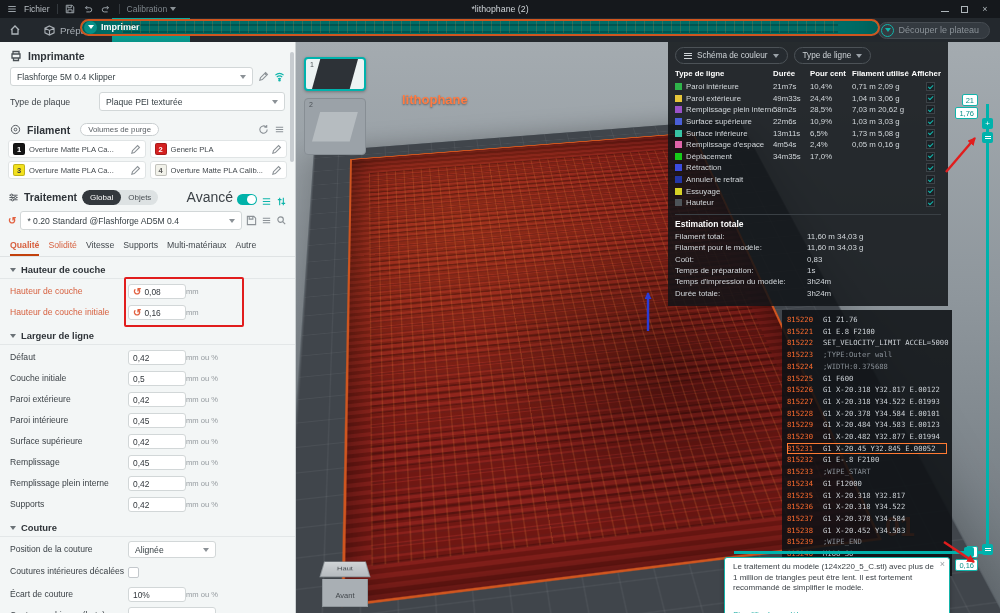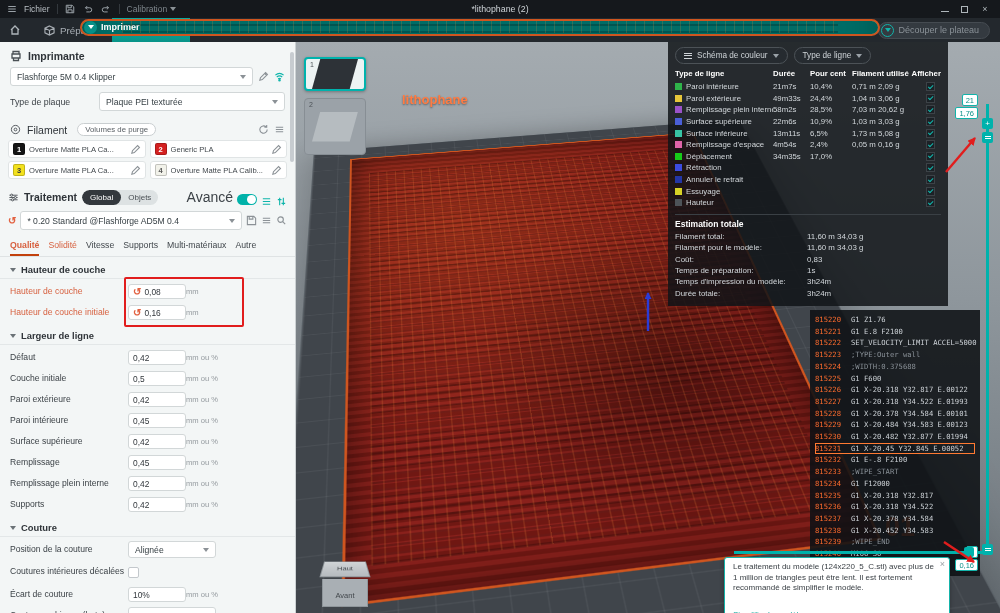--- a/index.html
+++ b/index.html
@@ -42,21 +42,21 @@
   .side-hdr svg{width:12px;height:12px;stroke:#4a5055;fill:none;stroke-width:1.3;flex:0 0 12px}
   .prow{display:flex;align-items:center;gap:5px;padding:0 10px;margin-bottom:6px}
   .sel{background:#fff;border:1px solid #d2d7d8;border-radius:3px;height:19px;display:flex;align-items:center;padding:0 6px;font-size:8.6px;color:#374045;gap:5px;flex:1;min-width:0}
   .sel .sel-txt{flex:1;white-space:nowrap;overflow:hidden;text-overflow:ellipsis}
   .ico-sm{width:11px;height:11px;flex:0 0 11px}
   .ico-sm svg{width:11px;height:11px;stroke:#8b9196;fill:none;stroke-width:1.2}
   .ico-teal svg{stroke:#0fb5ab}
   .lbl{font-size:8.8px;color:#3c4247}
   .prow .lbl{width:84px;flex:0 0 84px}
   .fil-hdr{display:flex;align-items:center;gap:6px;padding:6px 10px 4px;margin-top:2px}
-  .fil-hdr .t{font-weight:normal;font-size:10.5px;color:#2e3338;display:flex;align-items:center;gap:6px}
+  .fil-hdr .t{font-weight:bold;font-size:10.5px;color:#2e3338;display:flex;align-items:center;gap:6px}
   .purge-btn{font-size:7.8px;color:#5a6065;background:#fff;border:1px solid #c9ced0;border-radius:8px;padding:1px 7px;margin-left:4px}
   .fil-hdr .right-icos{margin-left:auto;display:flex;gap:5px}
   .fil-grid{display:grid;grid-template-columns:1fr 1fr;gap:3px 4px;padding:0 8px;margin-bottom:2px}
   .fil-slot{display:flex;align-items:center;gap:4px;background:#fff;border:1px solid #e0e4e5;border-radius:3px;height:18px;padding:0 4px;min-width:0}
   .fil-chip{width:12px;height:12px;flex:0 0 12px;border-radius:2px;font-size:7.5px;display:flex;align-items:center;justify-content:center;font-weight:bold;border:1px solid rgba(0,0,0,.2)}
   .fil-name{font-size:7.6px;color:#42484d;white-space:nowrap;overflow:hidden;text-overflow:ellipsis;flex:1}
   .proc-hdr{display:flex;align-items:center;gap:5px;padding:7px 8px 4px;margin-top:3px}
   .proc-hdr .t{font-weight:bold;font-size:10.5px;color:#2e3338;display:flex;align-items:center;gap:5px}
   .seg{display:flex;background:#dde2e3;border-radius:9px;overflow:hidden;font-size:8px;height:15px;align-items:stretch}
   .seg .on{background:#33383d;color:#fff;padding:0 8px;display:flex;align-items:center;border-radius:9px}
@@ -115,21 +115,21 @@
   .lg-cols{font-weight:bold;font-size:7.8px;color:#fff;margin:2px 0 3px}
   .lg-row{font-size:7.8px;height:11.6px;color:#d2d7db}
   .lg-labelc{display:flex;align-items:center;gap:4px;overflow:hidden;white-space:nowrap}
   .chip{width:7px;height:7px;flex:0 0 7px}
   .lg-check{width:9px;height:9px;border:1px solid #3c4247;background:#1c2126;display:flex;align-items:center;justify-content:center;justify-self:end;margin-right:6px}
   .check{width:5px;height:2.5px;border-left:1.5px solid #12b8ae;border-bottom:1.5px solid #12b8ae;transform:rotate(-45deg);margin-top:-1.5px}
   .tot-title{font-weight:bold;font-size:8.5px;color:#fff;margin:5px 0 2px;border-top:1px solid #3a4045;padding-top:4px}
   .tot-row{display:grid;grid-template-columns:132px auto;font-size:7.9px;height:11.4px;align-items:center;color:#d2d7db}
 
   
-  .gcode{position:absolute;left:514px;top:268px;width:170px;height:266px;background:rgba(14,17,21,.88);z-index:6;padding:4px 5px;font-family:"DejaVu Sans Mono",monospace;font-size:7.2px;line-height:11.7px;overflow:hidden}
+  .gcode{position:absolute;left:486px;top:268px;width:170px;height:266px;background:rgba(14,17,21,.88);z-index:6;padding:4px 5px;font-family:"DejaVu Sans Mono",monospace;font-size:7.2px;line-height:11.7px;overflow:hidden}
   .gc-line{display:flex;white-space:nowrap}
   .gc-num{color:#ff6c2e;width:31px;flex:0 0 31px;margin-right:5px}
   .gc-txt{color:#ccd1d6}
   .gc-cmt{color:#899097}
   .gc-hl{outline:1px solid #ff7a32;outline-offset:-1px}
 
   
   .vslider{position:absolute;right:11px;top:62px;bottom:66px;width:3px;background:#00b2ac;z-index:6}
   .vhandle{position:absolute;right:7px;width:11px;height:11px;background:#00b2ac;border-radius:2px;z-index:7;display:flex;align-items:center;justify-content:center;color:#fff;font-size:8px;line-height:1}
   .vhandle .hbars{display:flex;flex-direction:column;gap:1.5px}

